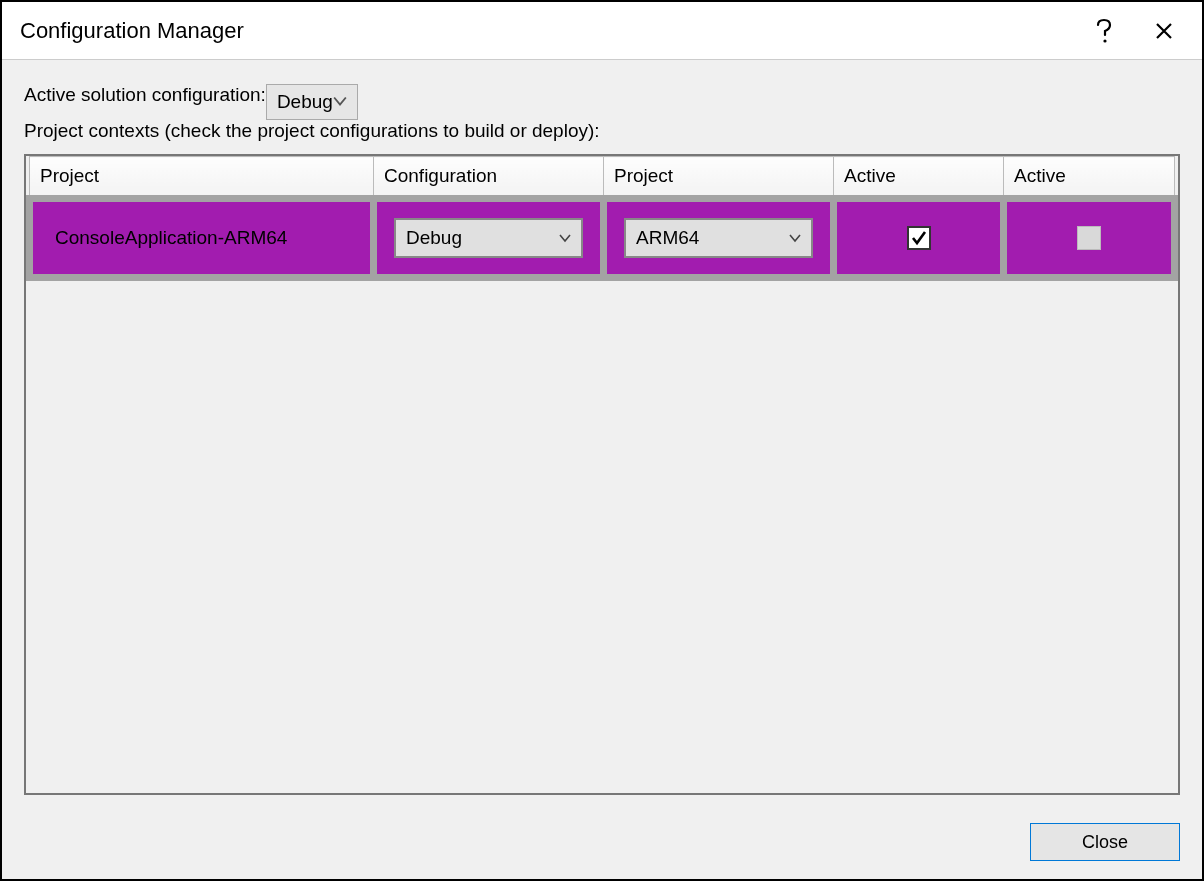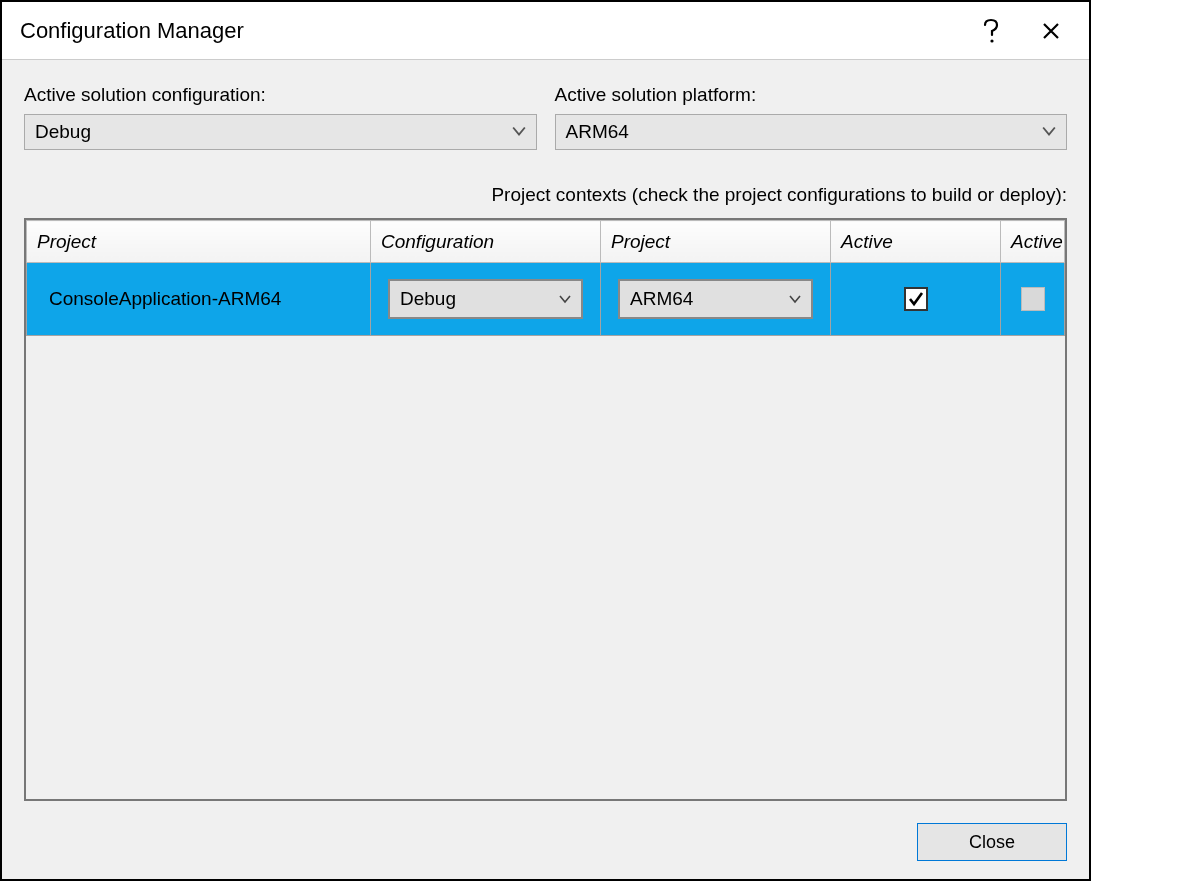--- a/index.html
+++ b/index.html
@@ -5,21 +5,21 @@
   * { box-sizing: border-box; }
   body {
     margin: 0;
     padding: 0;
     font-family: "Segoe UI", Tahoma, sans-serif;
     font-size: 18px;
     color: #000;
     background: #fff;
   }
   .dialog {
-    width: 1091px;
+    width: 1204px;
     height: 881px;
     border: 2px solid #000;
     background: #fff;
     display: flex;
     flex-direction: column;
   }
   .titlebar {
     height: 58px;
     display: flex;
     align-items: center;
@@ -47,45 +47,43 @@
     display: flex;
     flex-direction: column;
   }
   .row-selects {
     display: flex;
     gap: 18px;
   }
   .sel-group {
     flex: 1;
     display: flex;
-    flex-direction: column;
+    flex-direction: row;
   }
   .sel-label {
     font-size: 19px;
     margin-bottom: 8px;
   }
   .combo {
     height: 36px;
     border: 1px solid #aaa;
     background: #e6e6e6;
     display: flex;
     align-items: center;
     padding: 0 10px;
     font-size: 19px;
     position: relative;
     cursor: default;
   }
   .combo .chev {
     margin-left: auto;
   }
   .section-label {
-    margin-top: 34px;
     margin-bottom: 12px;
     font-size: 19px;
-    text-align: right;
   }
   .table-wrap {
     border: 2px solid #777;
     background: #f0f0f0;
     flex: 1;
     display: flex;
     flex-direction: column;
     position: relative;
     overflow: hidden;
   }
@@ -95,25 +93,24 @@
     table-layout: fixed;
   }
   .table th {
     background: linear-gradient(#fdfdfd, #f3f3f3);
     border: 1px solid #bbb;
     text-align: left;
     font-weight: normal;
     font-size: 19px;
     padding: 4px 10px;
     height: 42px;
-    font-style: italic;
   }
   .table td {
-    border: 1px solid #a3a3a3;
-    background: #0ea5e9;
+    border: 7px solid #a3a3a3;
+    background: #a21caf;
     padding: 14px;
     height: 48px;
     vertical-align: middle;
   }
   .cell-text {
     font-size: 19px;
     padding: 0 8px;
   }
   .cell-combo {
     margin: 2px 3px;
@@ -144,21 +141,21 @@
     justify-content: center;
     background: #fff;
   }
   .cell-check .cbox.disabled {
     border: 1px solid #bbb;
     background: #d9d9d9;
   }
   .footer {
     display: flex;
     justify-content: flex-end;
-    padding-top: 22px;
+    padding-top: 28px;
   }
   .close-btn {
     width: 150px;
     height: 38px;
     border: 1px solid #0078d7;
     background: #e5e5e5;
     font-size: 18px;
     display: flex;
     align-items: center;
     justify-content: center;
@@ -187,31 +184,20 @@
     </div>
   </div>
 
   <div class="content">
 
     <div class="row-selects">
       <div class="sel-group">
         <div class="sel-label">Active solution configuration:</div>
         <div class="combo">
           <span>Debug</span>
-          <span class="chev">
-            <svg class="chev-svg" viewBox="0 0 12 12">
-                <path d="M1 3 L6 9 L11 3" stroke="#555" stroke-width="1.6" fill="none"></path>
-              </svg>
-          </span>
-        </div>
-      </div>
-      <div class="sel-group">
-        <div class="sel-label">Active solution platform:</div>
-        <div class="combo">
-          <span>ARM64</span>
           <span class="chev">
             <svg class="chev-svg" viewBox="0 0 12 12">
                 <path d="M1 3 L6 9 L11 3" stroke="#555" stroke-width="1.6" fill="none"></path>
               </svg>
           </span>
         </div>
       </div>
     </div>
 
     <div class="section-label">Project contexts (check the project configurations to build or deploy):</div>

